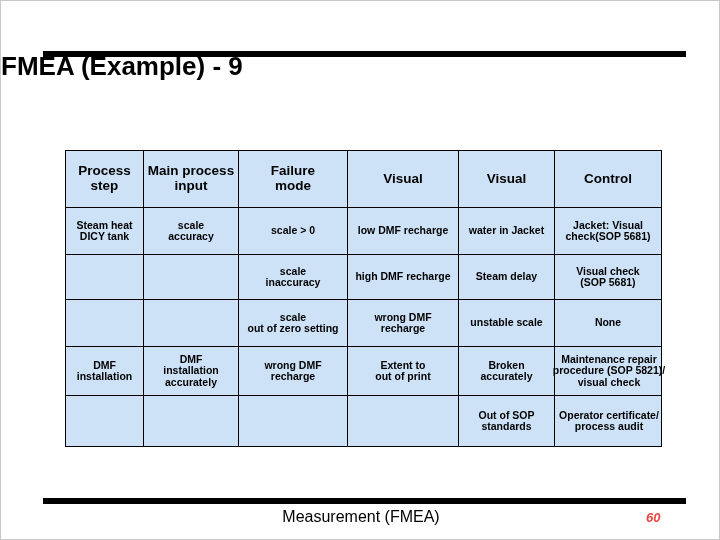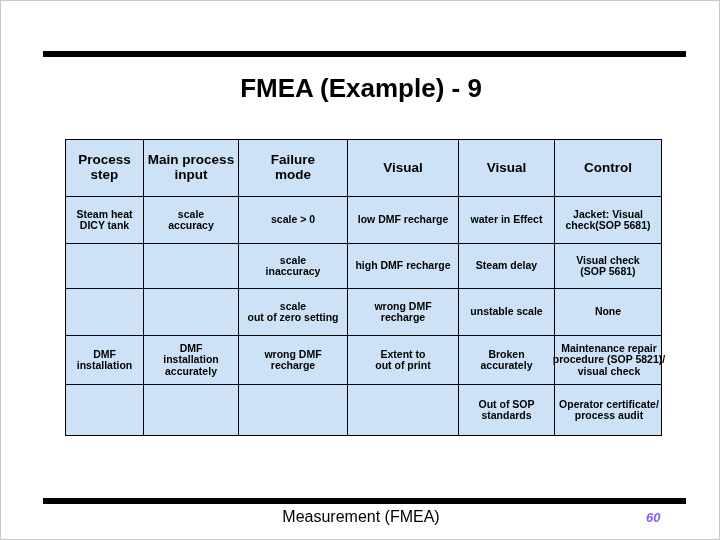--- a/index.html
+++ b/index.html
@@ -40,34 +40,34 @@
     top: 497px;
     width: 643px;
     height: 6px;
     background: #000000;
   }
 
   
   .slide-title {
     position: absolute;
     left: 0;
-    top: 72px;
+    top: 50px;
     width: 720px;
-    text-align: center;
+    text-align: left;
     font-size: 26px;
     font-weight: bold;
     color: #000000;
     letter-spacing: 0px;
   }
 
   
   .fmea-table {
     position: absolute;
     left: 64px;
-    top: 138px;
+    top: 149px;
     width: 596px;
     border-collapse: collapse;
     table-layout: fixed;
   }
   .fmea-table td,
   .fmea-table th {
     border: 1.5px solid #000000;
     background: #cde2f7;
     color: #000000;
     text-align: center;
@@ -123,21 +123,21 @@
   }
   .page-number {
     position: absolute;
     left: 645px;
     top: 509px;
     width: 40px;
     text-align: left;
     font-size: 13px;
     font-weight: bold;
     font-style: italic;
-    color: #8b5cf6;
+    color: #ef4444;
   }
 </style>
 </head>
 <body>
 
 <div id="slide">
 
   <div class="rule-top"></div>
 
   <div class="slide-title">FMEA (Example) - 9</div>
@@ -186,21 +186,21 @@
             <span class="cell-inner">scale
 accuracy</span>
           </td>
         <td>
             <span class="cell-inner">scale &gt; 0</span>
           </td>
         <td>
             <span class="cell-inner">low DMF recharge</span>
           </td>
         <td>
-            <span class="cell-inner">water in Effect</span>
+            <span class="cell-inner">water in Jacket</span>
           </td>
         <td>
             <span class="cell-inner">Jacket: Visual
 check(SOP 5681)</span>
           </td>
       </tr>
       <tr class="row-2">
         <td>
             <span class="cell-inner"></span>
           </td>

